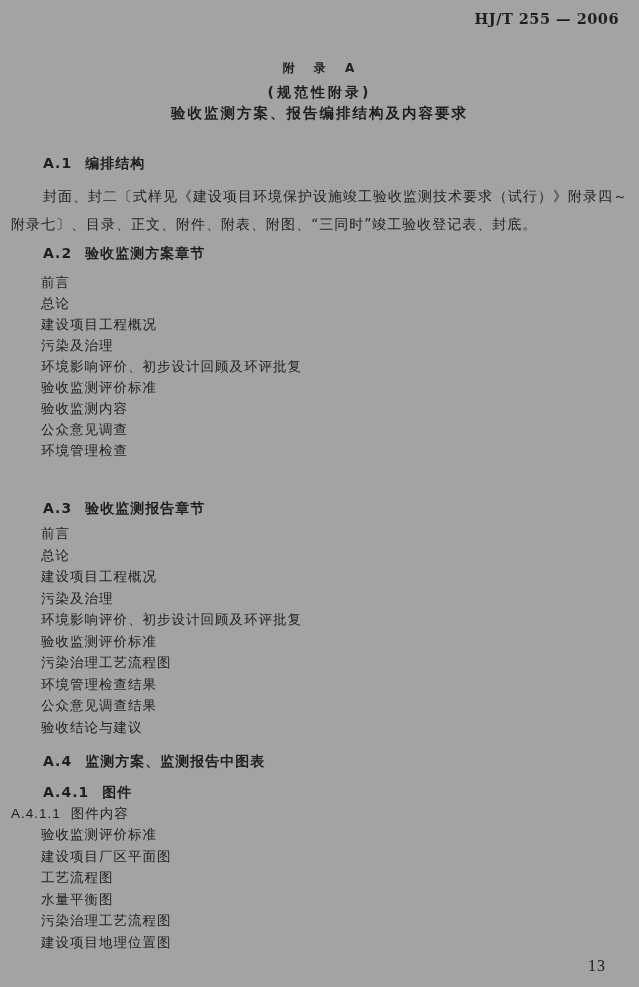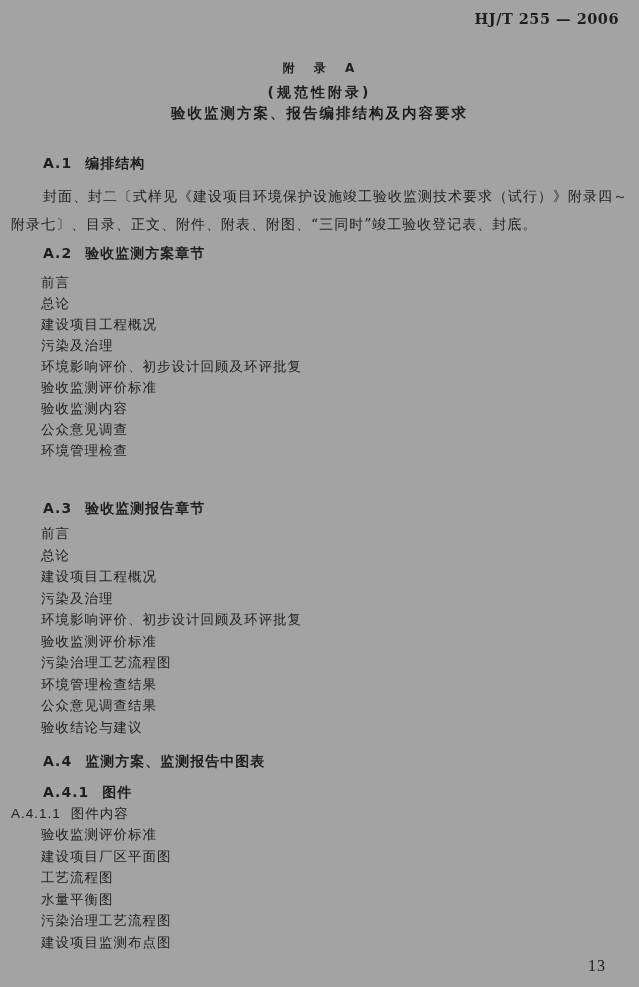--- a/index.html
+++ b/index.html
@@ -169,18 +169,18 @@
   <div class="sub-plain">
     <span class="num">A.4.1.1</span><span>图件内容</span>
   </div>
 
   <ul class="toc-list list-a4">
     <li>验收监测评价标准</li>
     <li>建设项目厂区平面图</li>
     <li>工艺流程图</li>
     <li>水量平衡图</li>
     <li>污染治理工艺流程图</li>
-    <li>建设项目监测布点图</li>
+    <li>建设项目地理位置图</li>
   </ul>
 
   <div class="page-num">13</div>
 
 </div>
 
 </body></html>

